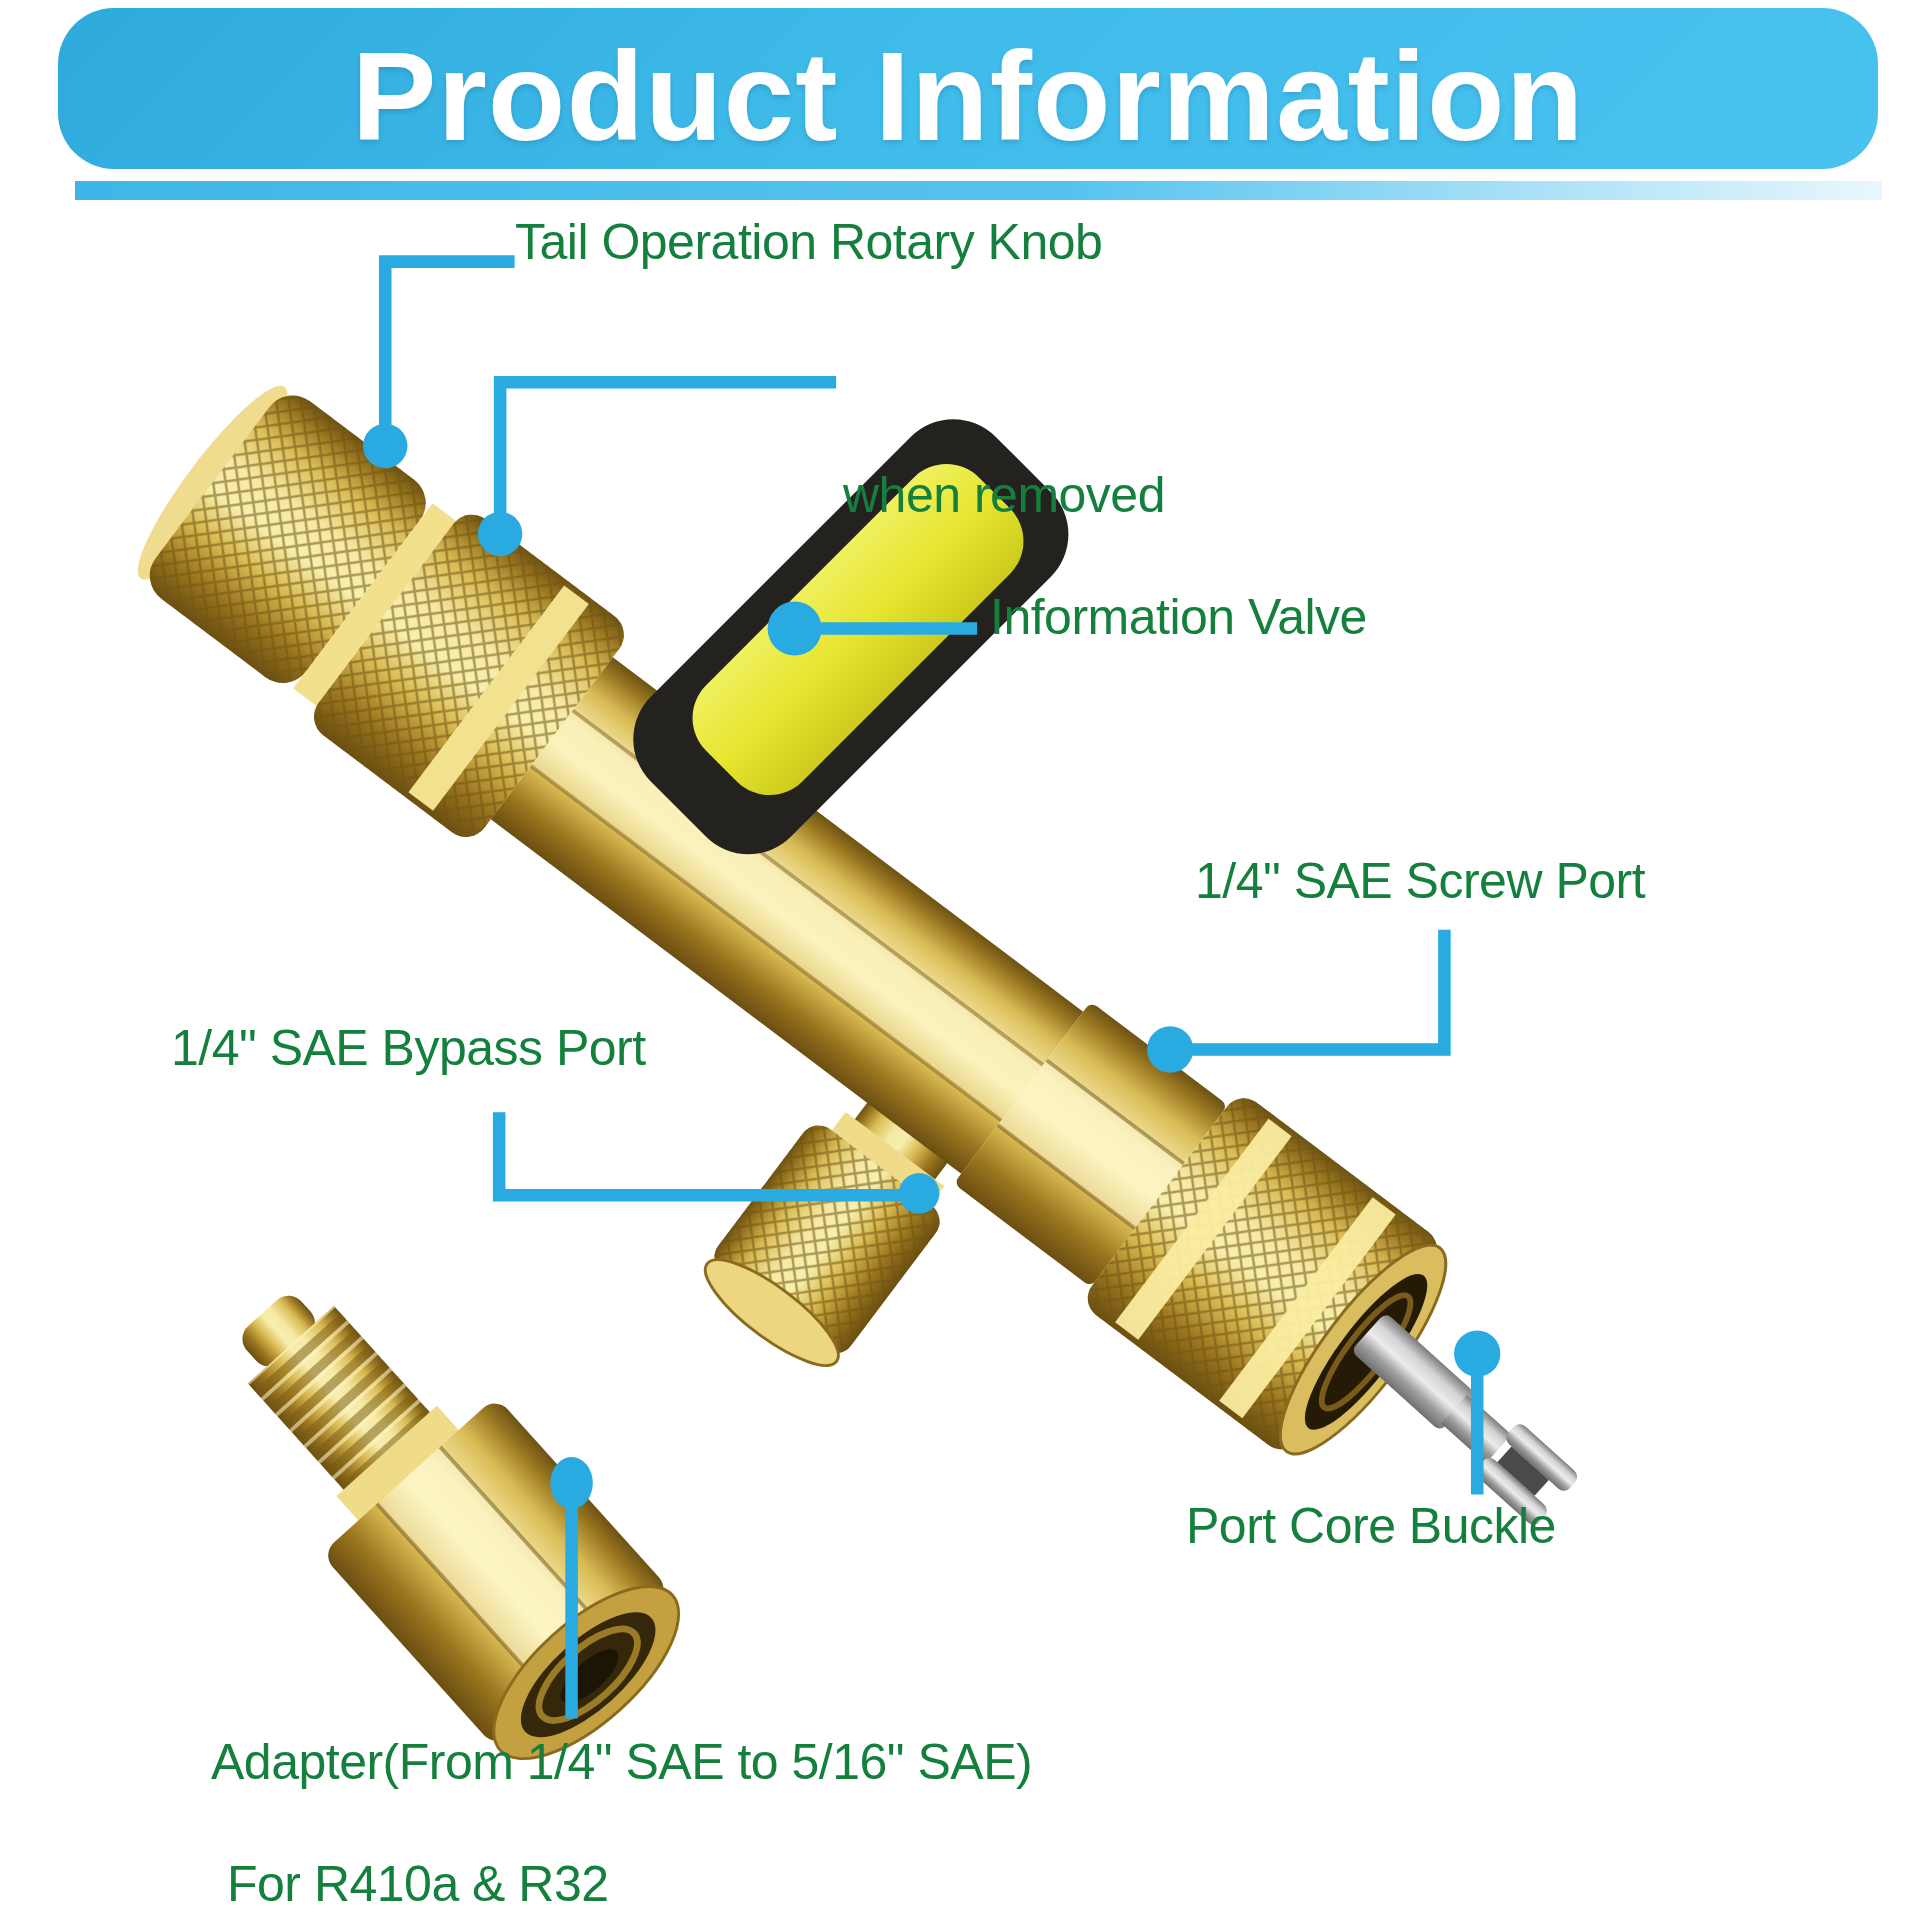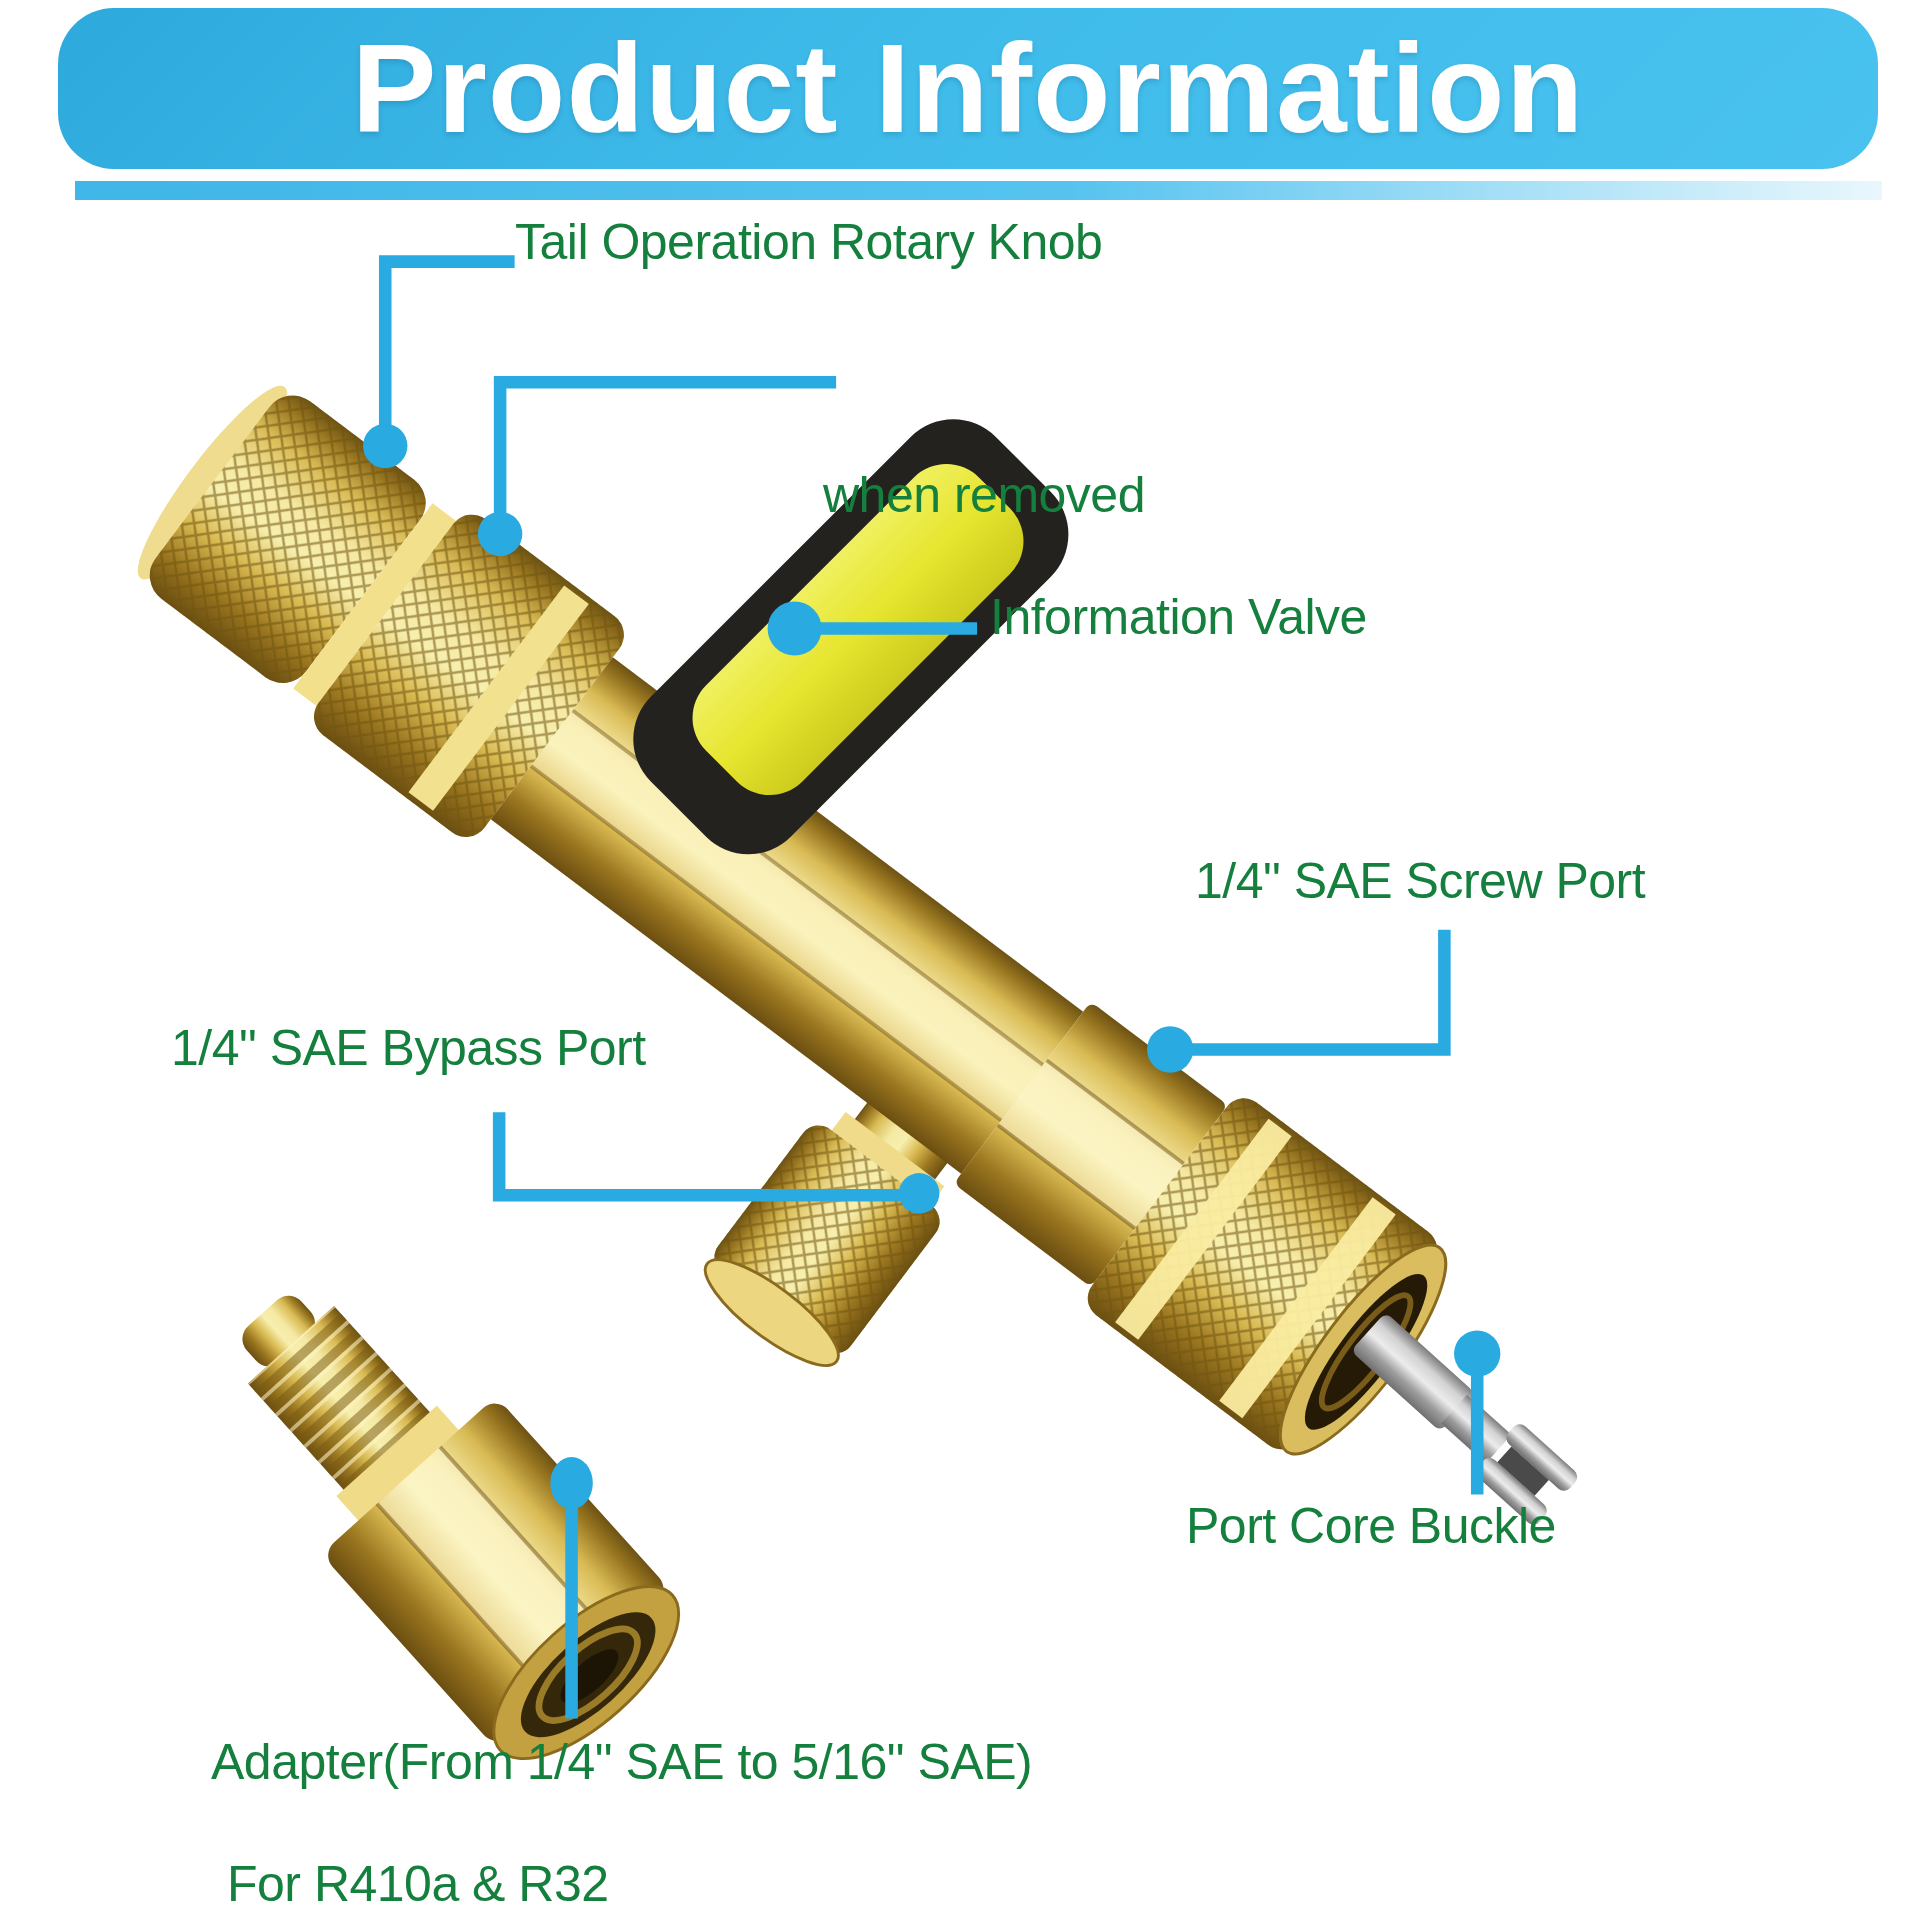--- a/index.html
+++ b/index.html
@@ -5,38 +5,38 @@
   html,body{margin:0;padding:0;background:#ffffff;}
   #canvas{
     position:relative;width:1931px;height:1931px;background:#ffffff;
     font-family:"Liberation Sans", sans-serif;overflow:hidden;
   }
   
   .banner{
     position:absolute;left:58px;top:7.7px;width:1820px;height:161px;
     border-radius:56px;
     background:linear-gradient(135deg,#2ea9dc 0%,#3fbbea 45%,#49c2ef 100%);
-    display:flex;align-items:center;justify-content:center;
+    display:flex;align-items:flex-end;justify-content:center;
   }
   .banner-title{
     color:#ffffff;font-size:127px;font-weight:700;letter-spacing:1px;
     white-space:nowrap;text-shadow:0 2.9px 5.8px rgba(0,60,90,.18);
   }
   .banner-stripe{
     position:absolute;left:75px;top:181px;width:1807px;height:19.3px;
     background:linear-gradient(90deg,#3fb6e7 0%,#56c3ef 55%,#b8e6f8 85%,#e9f7fd 100%);
   }
   
   .lbl{
     position:absolute;color:#15803d;font-size:50px;font-weight:400;
     letter-spacing:-0.5px;line-height:1.05;white-space:nowrap;
   }
   #lbl-tail      {left:515px; top:216px;}
   #lbl-extrem1   {left:843px; top:357px;}
-  #lbl-extrem2   {left:823px; top:469px;text-align:right;}
+  #lbl-extrem2   {left:843px; top:469px;text-align:right;}
   #lbl-disconnect{left:990px;top:591px;}
   #lbl-screw     {left:1195px;top:855px;}
   #lbl-bypass    {left:171px; top:1022px;}
   #lbl-buckle    {left:1186px;top:1500px;}
   #lbl-adapter1  {left:211px; top:1736px;}
   #lbl-adapter2  {left:227px; top:1858px;}
   
   #art{position:absolute;left:0;top:0;width:1931px;height:1931px;}
 </style>
 </head>

